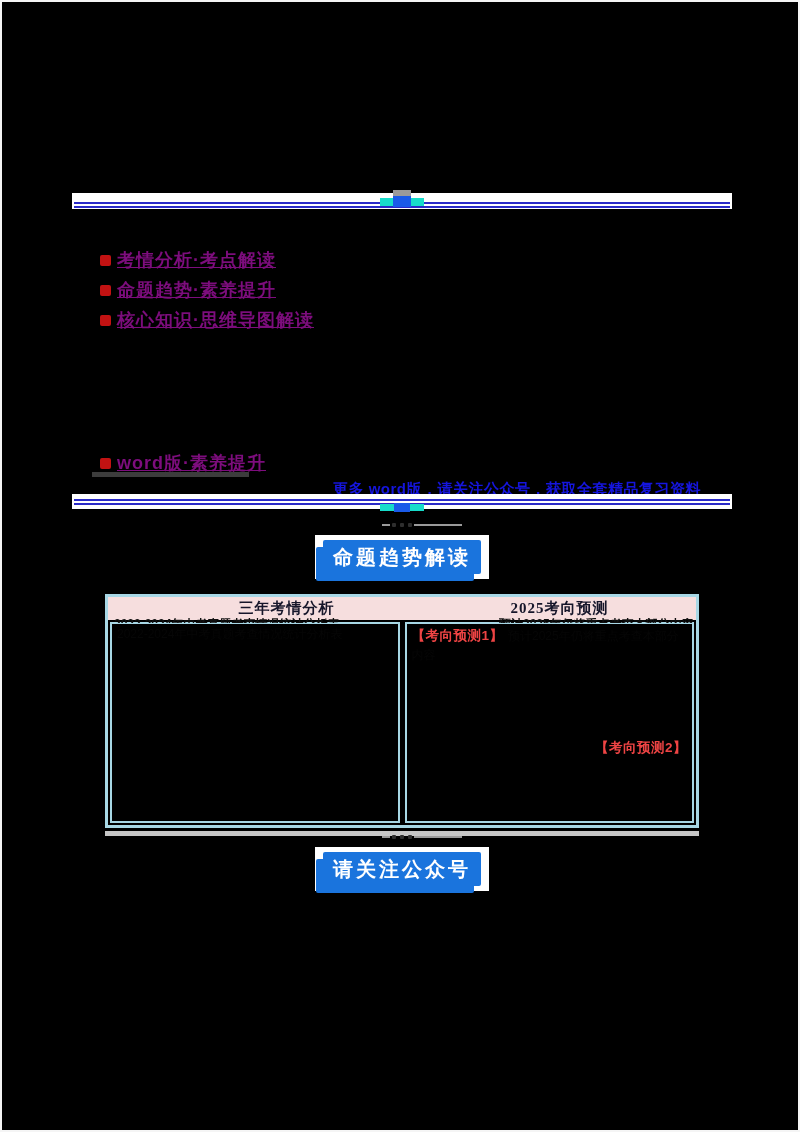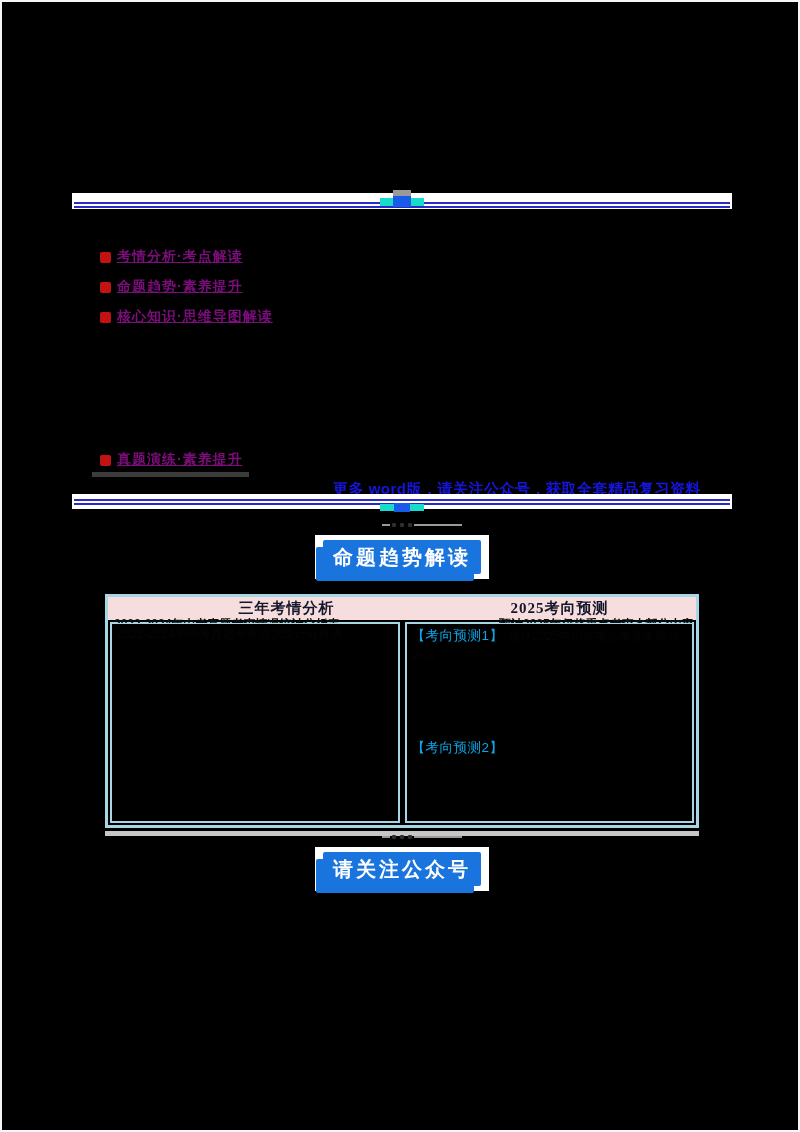--- a/index.html
+++ b/index.html
@@ -18,21 +18,21 @@
   .band-bottom .dbl-line{top:5px;}
   .orn{position:absolute;}
   .orn-gray{left:391px;top:188px;width:18px;height:7px;background:#9a9a9a;}
   .orn-cyan-top{left:378px;top:196px;width:44px;height:8px;background:#17dcca;}
   .orn-blue-top{left:391px;top:194px;width:18px;height:11px;background:#1a5ae8;z-index:3;}
   .orn-cyan-bot{left:378px;top:502px;width:44px;height:7px;background:#17dcca;}
   .orn-blue-bot{left:392px;top:501px;width:16px;height:9px;background:#1a5ae8;z-index:3;}
   
   .toc-item{position:absolute;left:98px;display:flex;align-items:center;gap:6px;}
   .bullet{width:11px;height:11px;background:#c21212;border-radius:2px;flex:0 0 auto;}
-  .toc-link{font-size:14px;font-weight:bold;color:#7d0d7d;text-decoration:underline;
+  .toc-link{font-size:18px;font-weight:bold;color:#7d0d7d;text-decoration:underline;
     letter-spacing:1px;white-space:nowrap;}
   .artifact-bar{position:absolute;left:90px;top:470px;width:157px;height:5px;background:#3c3c3c;}
   
   .notice{position:absolute;top:478px;right:97px;font-size:15px;font-weight:bold;
     color:#1515dd;text-decoration:underline;white-space:nowrap;letter-spacing:0.5px;}
   
   .dots{position:absolute;left:380px;display:flex;align-items:center;}
   .dots-1{top:521px;} .dots-2{top:833px;}
   .dots .ln{height:2px;background:#9a9a9a;}
   .dots .ln-l{width:8px;} .dots .ln-r{width:48px;}
@@ -48,23 +48,23 @@
   .tbl{position:absolute;left:103px;top:592px;width:594px;box-sizing:border-box;
     border:3px solid #a7d7e5;background:#000;}
   .tbl-head{display:flex;height:23px;background:#f6dede;padding-left:42px;}
   .th{flex:1;display:flex;align-items:center;justify-content:center;
     font-family:"Liberation Serif",serif;font-weight:bold;font-size:15px;color:#16162a;
     letter-spacing:1px;}
   .tbl-body{display:flex;gap:5px;padding:2px;height:201px;}
   .cell{flex:1;box-sizing:border-box;border:2px solid #a7d7e5;background:#000;
     position:relative;padding:2px 5px;overflow:hidden;}
   .hidden-text{color:#060606;font-size:12px;line-height:16px;}
-  .tag{font-size:13.5px;font-weight:normal;color:#0ea5e9;letter-spacing:0.5px;}
+  .tag{font-size:13.5px;font-weight:bold;color:#ef4444;letter-spacing:0.5px;}
   .tag-row{white-space:normal;}
-  .tag-row-2{margin-top:75px;}
+  .tag-row-2{margin-top:75px;text-align:right;}
   .peek{position:absolute;overflow:hidden;height:5px;font-weight:bold;font-size:12px;
     line-height:12px;color:#101010;z-index:5;white-space:nowrap;}
   .peek-left{left:112px;top:616px;width:278px;}
   .peek-right{left:497px;top:616px;width:198px;}
   .tbl-shadow{position:absolute;left:103px;top:829px;width:594px;height:5px;background:#c6c6c6;}
 </style>
 </head>
 <body>
 
 <div class="page">
@@ -83,21 +83,21 @@
   <div class="toc-item" style="top:276px">
     <span class="bullet"></span>
     <span class="toc-link">命题趋势·素养提升</span>
   </div>
   <div class="toc-item" style="top:306px">
     <span class="bullet"></span>
     <span class="toc-link">核心知识·思维导图解读</span>
   </div>
   <div class="toc-item" style="top:449px">
     <span class="bullet"></span>
-    <span class="toc-link">真题演练·素养提升</span>
+    <span class="toc-link">word版·素养提升</span>
   </div>
   <div class="artifact-bar"></div>
 
   <div class="notice">更多 word版，请关注公众号，获取全套精品复习资料</div>
 
   <div class="band band-bottom">
     <div class="dbl-line"></div>
   </div>
   <div class="orn orn-cyan-bot"></div>
   <div class="orn orn-blue-bot"></div>

